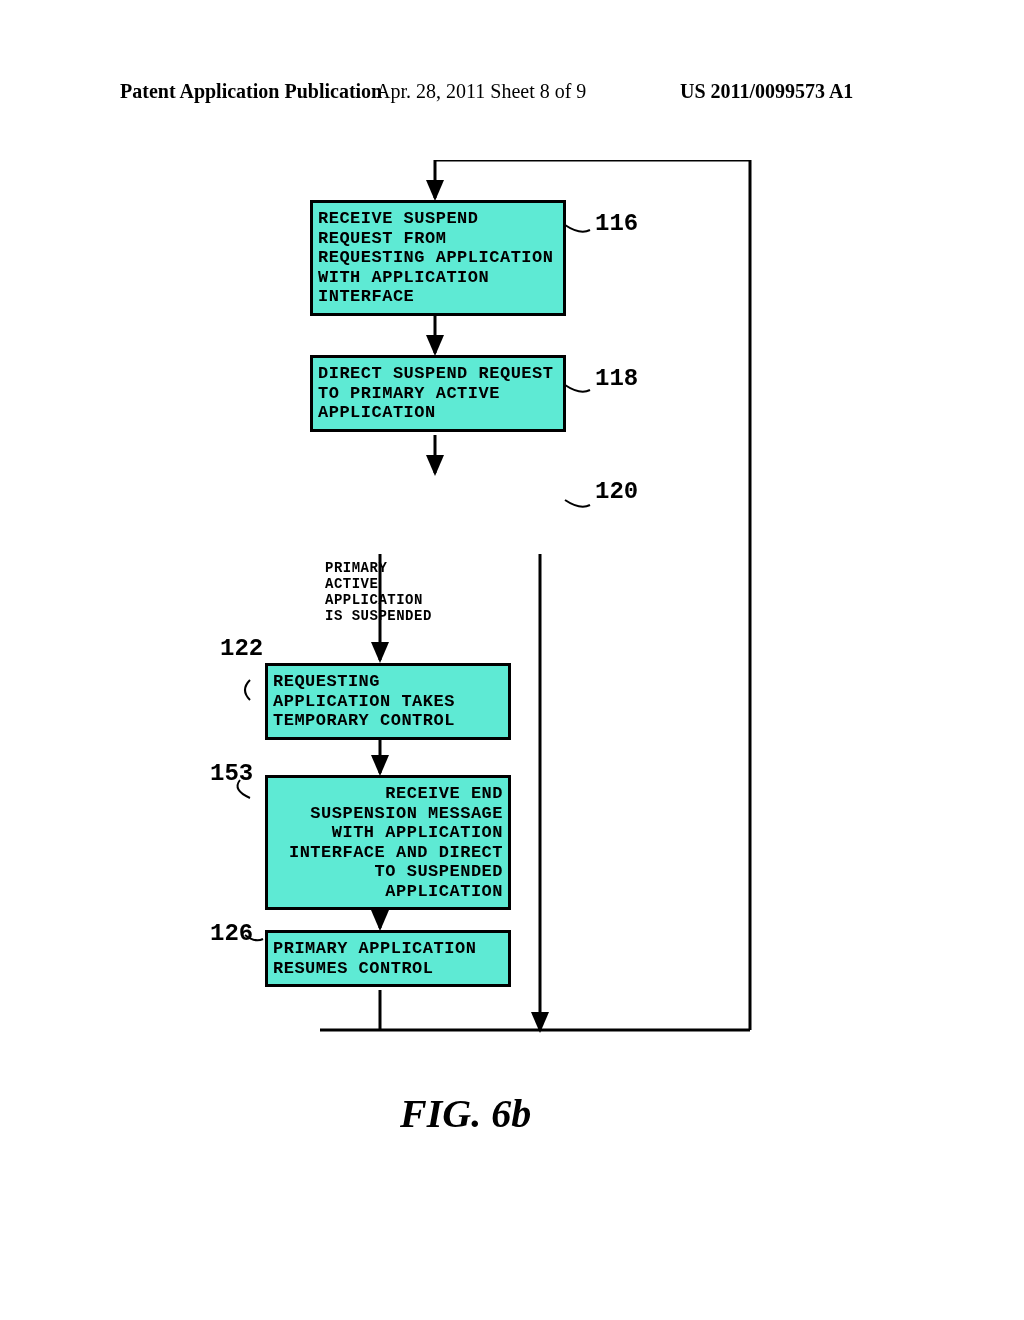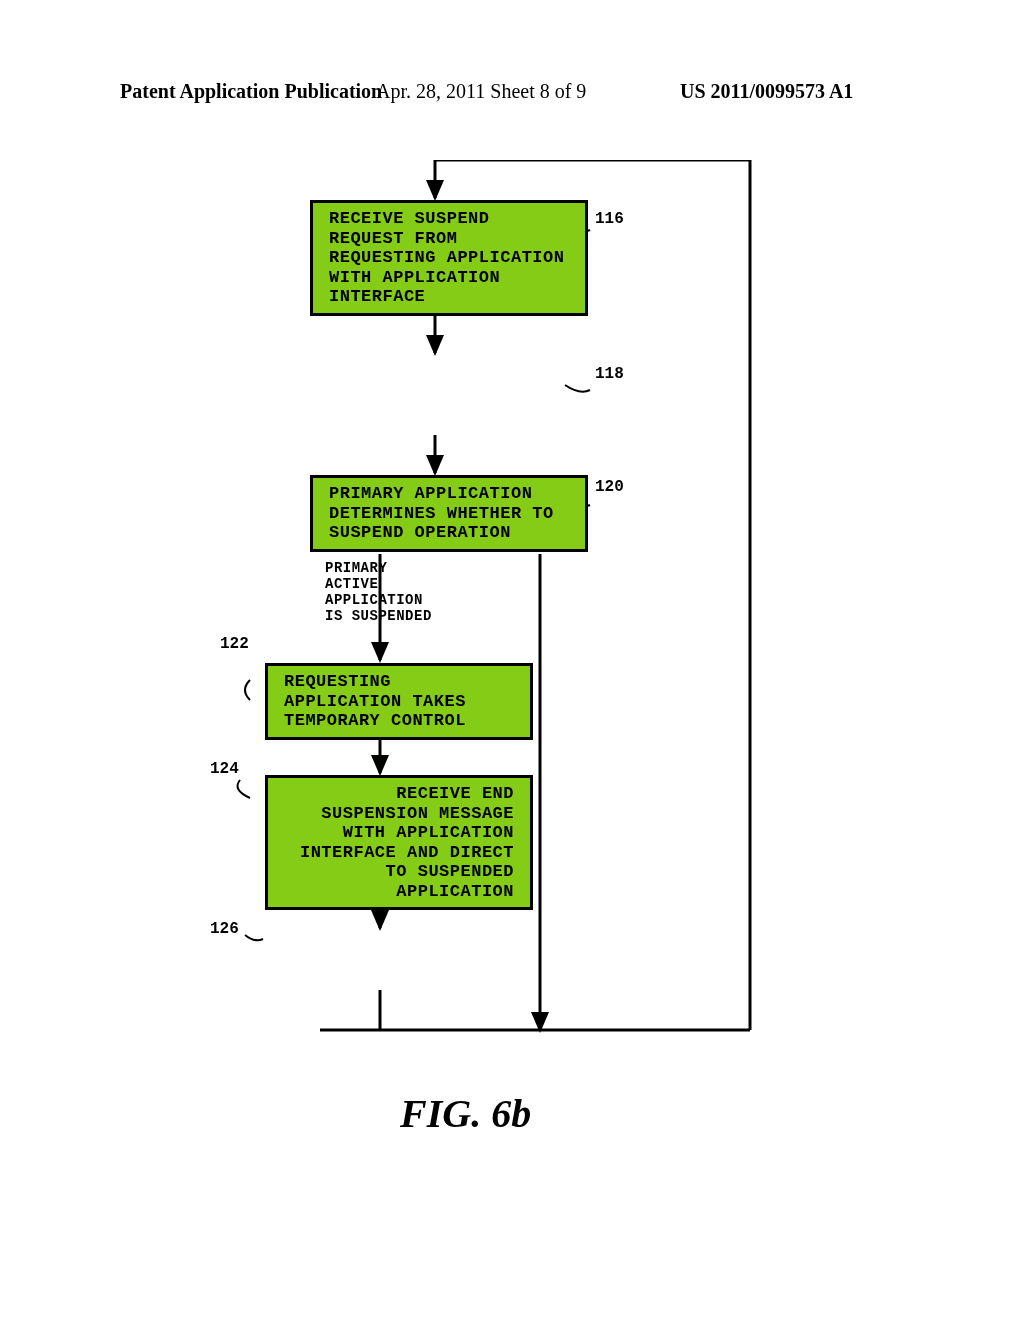--- a/index.html
+++ b/index.html
@@ -36,42 +36,42 @@
   .diagram {
     position: absolute;
     top: 160px;
     left: 220px;
     width: 560px;
     height: 900px;
   }
   .box {
     position: absolute;
     border: 3px solid #000;
-    padding: 6px 16px;
-    background: #84cc16;
+    padding: 6px 5px;
+    background: #5eead4;
     font-family: "Courier New", monospace;
     font-weight: bold;
     font-size: 17px;
     line-height: 1.15;
     letter-spacing: 0.5px;
     text-transform: uppercase;
   }
   .label {
     position: absolute;
     font-family: "Courier New", monospace;
     font-weight: bold;
     font-size: 14px;
     line-height: 1.15;
     letter-spacing: 0.5px;
   }
   .ref {
     position: absolute;
     font-family: "Courier New", monospace;
     font-weight: bold;
-    font-size: 16px;
+    font-size: 24px;
   }
   .figcaption {
     position: absolute;
     top: 1090px;
     left: 400px;
     font-family: "Brush Script MT", cursive;
     font-style: italic;
     font-size: 40px;
     font-weight: bold;
     text-align: center;
@@ -126,36 +126,39 @@
     <path d="M30,520 q-10,10 0,20" stroke="#000" stroke-width="2" fill="none"></path>
     <path d="M20,620 q-8,10 10,18" stroke="#000" stroke-width="2" fill="none"></path>
     <path d="M25,775 q10,8 18,4" stroke="#000" stroke-width="2" fill="none"></path>
   </svg>
 
   <div class="box" style="top:40px; left:90px; width:240px;">
     <span>RECEIVE SUSPEND REQUEST FROM REQUESTING APPLICATION WITH APPLICATION INTERFACE</span>
   </div>
   <div class="ref" style="top:50px; left:375px;">116</div>
 
+  <div class="box" style="top:195px; left:90px; width:240px;">
+    <span>DIRECT SUSPEND REQUEST TO PRIMARY ACTIVE APPLICATION</span>
+  </div>
   <div class="ref" style="top:205px; left:375px;">118</div>
 
-  <div class="box" style="top:315px; left:90px; width:240px;">
-    <span>PRIMARY APPLICATION DETERMINES WHETHER TO SUSPEND OPERATION</span>
-  </div>
   <div class="ref" style="top:318px; left:375px;">120</div>
 
   <div class="label" style="top:400px; left:105px; width:120px;">PRIMARY ACTIVE APPLICATION IS SUSPENDED</div>
 
   <div class="box" style="top:503px; left:45px; width:230px;">
     <span>REQUESTING APPLICATION TAKES TEMPORARY CONTROL</span>
   </div>
   <div class="ref" style="top:475px; left:0px;">122</div>
 
   <div class="box" style="top:615px; left:45px; width:230px;text-align:right;">
     <span>RECEIVE END SUSPENSION MESSAGE WITH APPLICATION INTERFACE AND DIRECT TO SUSPENDED APPLICATION</span>
   </div>
-  <div class="ref" style="top:600px; left:-10px;">124</div>
+  <div class="ref" style="top:600px; left:-10px;">153</div>
 
+  <div class="box" style="top:770px; left:45px; width:230px;">
+    <span>PRIMARY APPLICATION RESUMES CONTROL</span>
+  </div>
   <div class="ref" style="top:760px; left:-10px;">126</div>
 
 </div>
 
 <div class="figcaption">FIG. 6b</div>
 
 </body></html>

